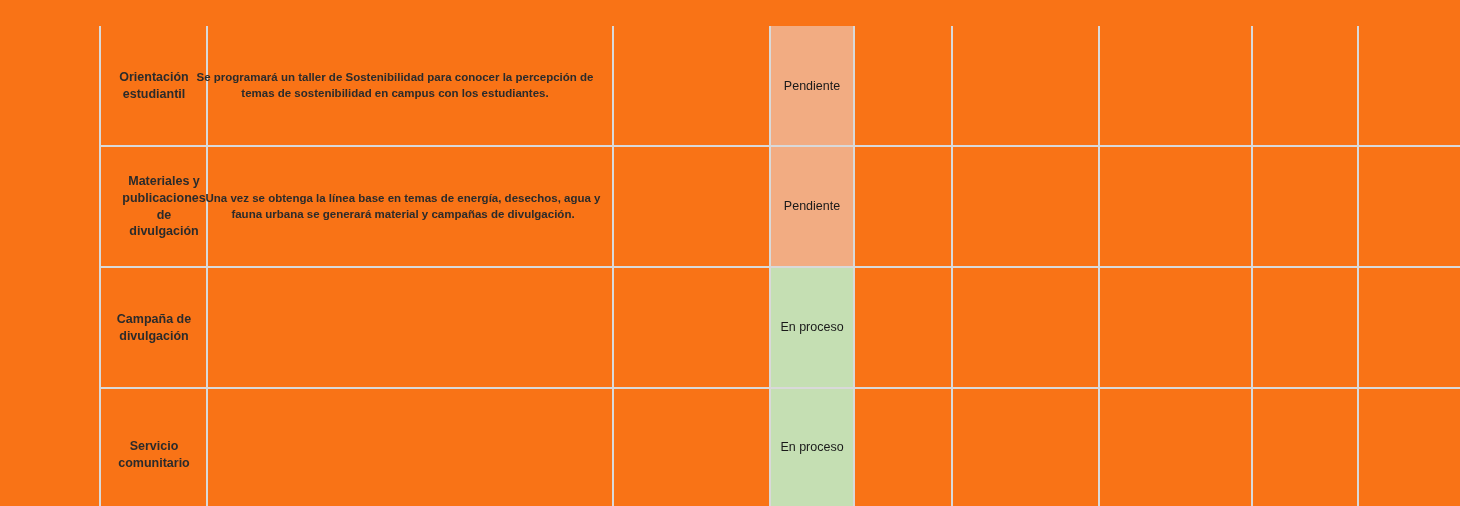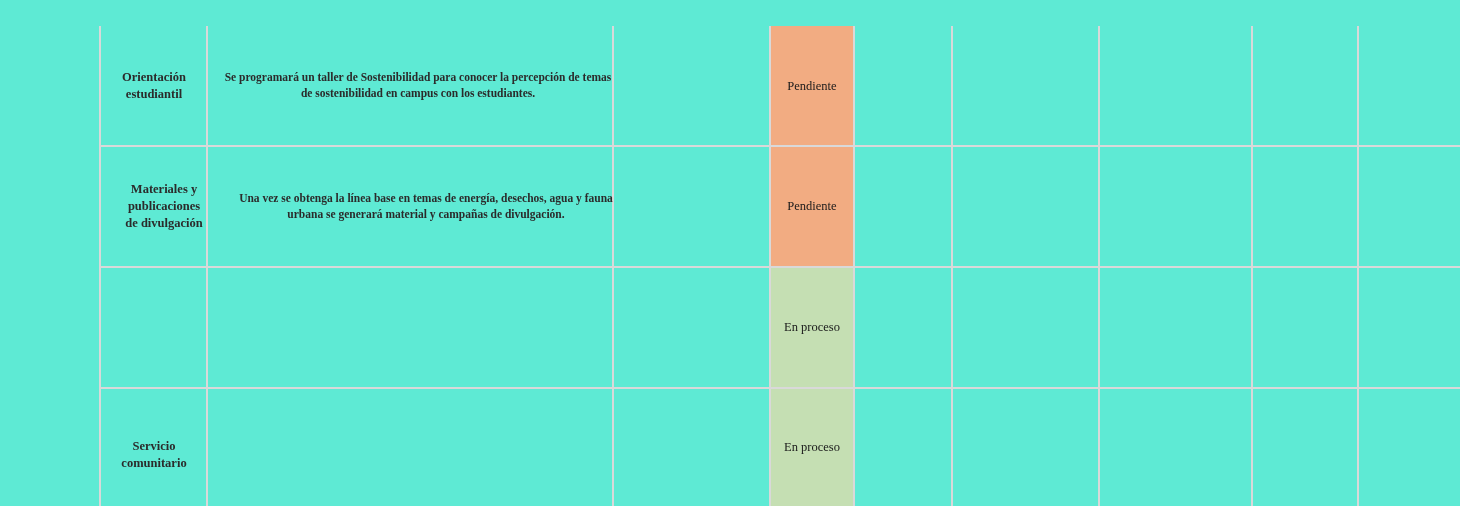--- a/index.html
+++ b/index.html
@@ -64,21 +64,21 @@
     line-height: 1.35;
   }
   .cell-label {
     left: 101px;
     width: 106px;
     font-size: 12.5px;
     font-weight: bold;
     padding: 0 4px;
   }
   .cell-desc {
-    left: 216px;
+    left: 193px;
     width: 404px;
     font-size: 11.5px;
     font-weight: bold;
     padding: 0 2px;
   }
   .cell-status {
     left: 770px;
     width: 84px;
     font-size: 12.5px;
     font-weight: normal;
@@ -87,21 +87,21 @@
   }
 
   .r1 { top: 26px;  height: 120px; }
   .r2 { top: 146px; height: 121px; }
   .r3 { top: 267px; height: 121px; }
   .r4 { top: 388px; height: 118px; }
 </style>
 </head>
 <body>
 
-<div id="sheet" style="background: #5eead4; font-family: Liberation Serif, serif;">
+<div id="sheet" style="background: #f97316;">
 
   <div class="status-block pendiente" style="background: rgb(242, 172, 130);"></div>
   <div class="status-block enproceso" style="background: rgb(197, 223, 179);"></div>
 
   <div class="vline" style="left: 99px; background: rgb(217, 217, 217);"></div>
   <div class="vline" style="left: 206px; background: rgb(217, 217, 217);"></div>
   <div class="vline" style="left: 612px; background: rgb(217, 217, 217);"></div>
   <div class="vline" style="left: 769px; background: rgb(217, 217, 217);"></div>
   <div class="vline" style="left: 853px; background: rgb(217, 217, 217);"></div>
   <div class="vline" style="left: 951px; background: rgb(217, 217, 217);"></div>
@@ -114,18 +114,19 @@
   <div class="hline" style="top: 387px; background: rgb(217, 217, 217);"></div>
 
   <div class="cell cell-label r1" style="color: rgb(43, 43, 43);">Orientación estudiantil</div>
   <div class="cell cell-desc r1" style="color: rgb(43, 43, 43);">Se programará un taller de Sostenibilidad para conocer la percepción de temas de sostenibilidad en campus con los estudiantes.</div>
   <div class="cell cell-status r1" style="color: rgb(26, 26, 26);">Pendiente</div>
 
   <div class="cell cell-label r2" style="color: rgb(43, 43, 43); padding-left: 24px;">Materiales y publicaciones de divulgación</div>
   <div class="cell cell-desc r2" style="color: rgb(43, 43, 43); margin-left: 8px;">Una vez se obtenga la línea base en temas de energía, desechos, agua y fauna urbana se generará material y campañas de divulgación.</div>
   <div class="cell cell-status r2" style="color: rgb(26, 26, 26);">Pendiente</div>
 
+  <div class="cell cell-label r3" style="color: rgb(43, 43, 43);">Campaña de divulgación</div>
   <div class="cell cell-status r3" style="color: rgb(26, 26, 26);">En proceso</div>
 
   <div class="cell cell-label r4" style="color: rgb(43, 43, 43); margin-top: 8px;">Servicio comunitario</div>
   <div class="cell cell-status r4" style="color: rgb(26, 26, 26);">En proceso</div>
 
 </div>
 
 </body></html>

